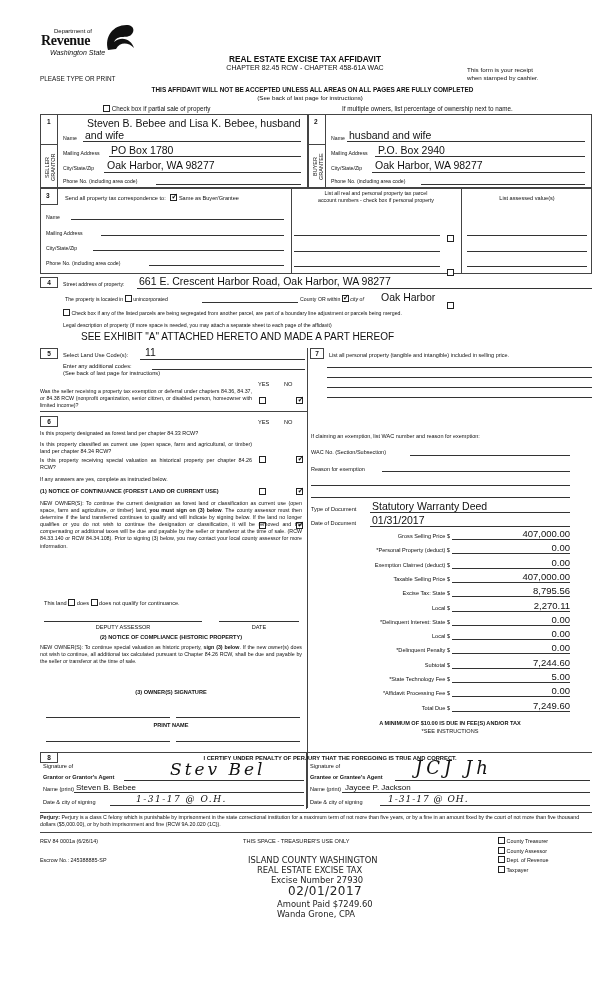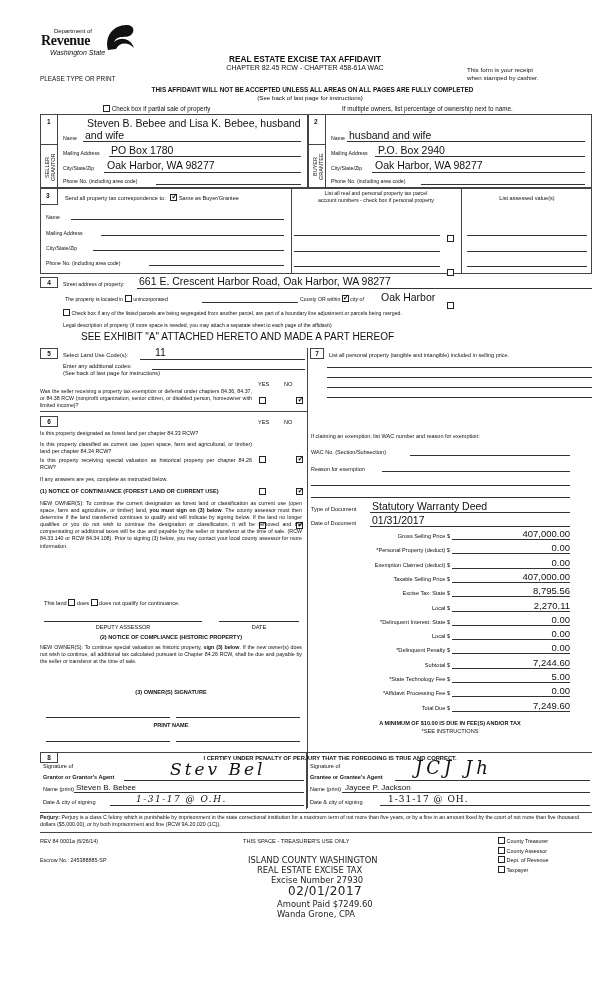--- a/index.html
+++ b/index.html
@@ -146,21 +146,21 @@
     <span class="cb"></span>
     <span>Check box if any of the listed parcels are being segregated from another parcel, are part of a boundary line adjustment or parcels being merged.</span>
   </div>
   <div class="abs t5" style="left:63px;top:322px;">Legal description of property (if more space is needed, you may attach a separate sheet to each page of the affidavit)</div>
   <div class="abs hw" style="left:81px;top:331px;font-size:10px;">SEE EXHIBIT "A" ATTACHED HERETO AND MADE A PART HEREOF</div>
 </div>
 
 <div>
   <div class="num" style="left:40px;top:348px;width:18px;">5</div>
   <div class="abs t5" style="left:63px;top:352px;font-size:5.7px;">Select Land Use Code(s):</div>
-  <div class="abs hw" style="left:145px;top:346px;margin-left:10px;">11</div>
+  <div class="abs hw" style="left:145px;top:346px;">11</div>
   <div class="ul" style="left:140px;top:359px;width:165px;"></div>
   <div class="abs t5" style="left:63px;top:363px;font-size:5.7px;">Enter any additional codes:</div>
   <div class="ul" style="left:152px;top:369px;width:153px;"></div>
   <div class="abs t5" style="left:63px;top:370px;font-size:5.7px;">(See back of last page for instructions)</div>
   <div class="abs t5" style="left:258px;top:381px;font-size:5.7px;">YES</div>
   <div class="abs t5" style="left:284px;top:381px;font-size:5.7px;">NO</div>
   <div class="abs t5 just" style="left:40px;top:388px;width:212px;font-size:5.3px;">Was the seller receiving a property tax exemption or deferral under chapters 84.36, 84.37, or 84.38 RCW (nonprofit organization, senior citizen, or disabled person, homeowner with limited income)?</div>
   <span class="cb abs" style="left:259px;top:389px;"></span>
   <span class="cb abs checked" style="left:285px;top:389px;"></span>
   <div class="abs" style="left:307px;top:348px;height:460px;border-left:0.8px solid #444;"></div>
@@ -329,21 +329,21 @@
   <div class="ul" style="left:70px;top:52px;width:194px;"></div>
 
   <div class="abs t5" style="left:270px;top:10px;font-size:5.6px;">Signature of</div>
   <div class="abs t5 b" style="left:270px;top:21px;font-size:5.6px;">Grantee or Grantee's Agent</div>
   <div class="abs" style="left:375px;top:4px;font-family:'DejaVu Serif',serif;font-style:italic;font-size:18px;letter-spacing:4px;">JCJ Jh</div>
   <div class="ul" style="left:355px;top:27px;width:195px;"></div>
   <div class="abs t5" style="left:270px;top:33px;font-size:5.6px;">Name (print)</div>
   <div class="abs" style="left:305px;top:30px;font-size:8px;">Jaycee P. Jackson</div>
   <div class="ul" style="left:302px;top:39px;width:248px;"></div>
   <div class="abs t5" style="left:270px;top:46px;font-size:5.6px;">Date &amp; city of signing</div>
-  <div class="abs" style="left:348px;top:41px;font-family:'DejaVu Serif',serif;font-size:9px;letter-spacing:1px;">1-31-17 @ OH.</div>
+  <div class="abs" style="left:348px;top:41px;font-family:'DejaVu Serif',serif;font-style:italic;font-size:9px;letter-spacing:1px;">1-31-17 @ OH.</div>
   <div class="ul" style="left:340px;top:52px;width:210px;"></div>
 </div>
 
 <div class="abs" style="left:40px;top:812px;width:552px;font-size:5.3px;line-height:7px;border-top:0.8px solid #444;padding-top:1px;">
   <b>Perjury:</b><span>  Perjury is a class C felony which is punishable by imprisonment in the state correctional institution for a maximum term of not more than five years, or by a fine in an amount fixed by the court of not more than five thousand dollars ($5,000.00), or by both imprisonment and fine (RCW 9A.20.020 (1C)).</span>
 </div>
 <div class="abs" style="left:40px;top:832px;width:552px;border-top:0.8px solid #444;"></div>
 
 <div>
   <div class="abs t5" style="left:40px;top:838px;font-size:5.4px;">REV 84 0001a (6/26/14)</div>

